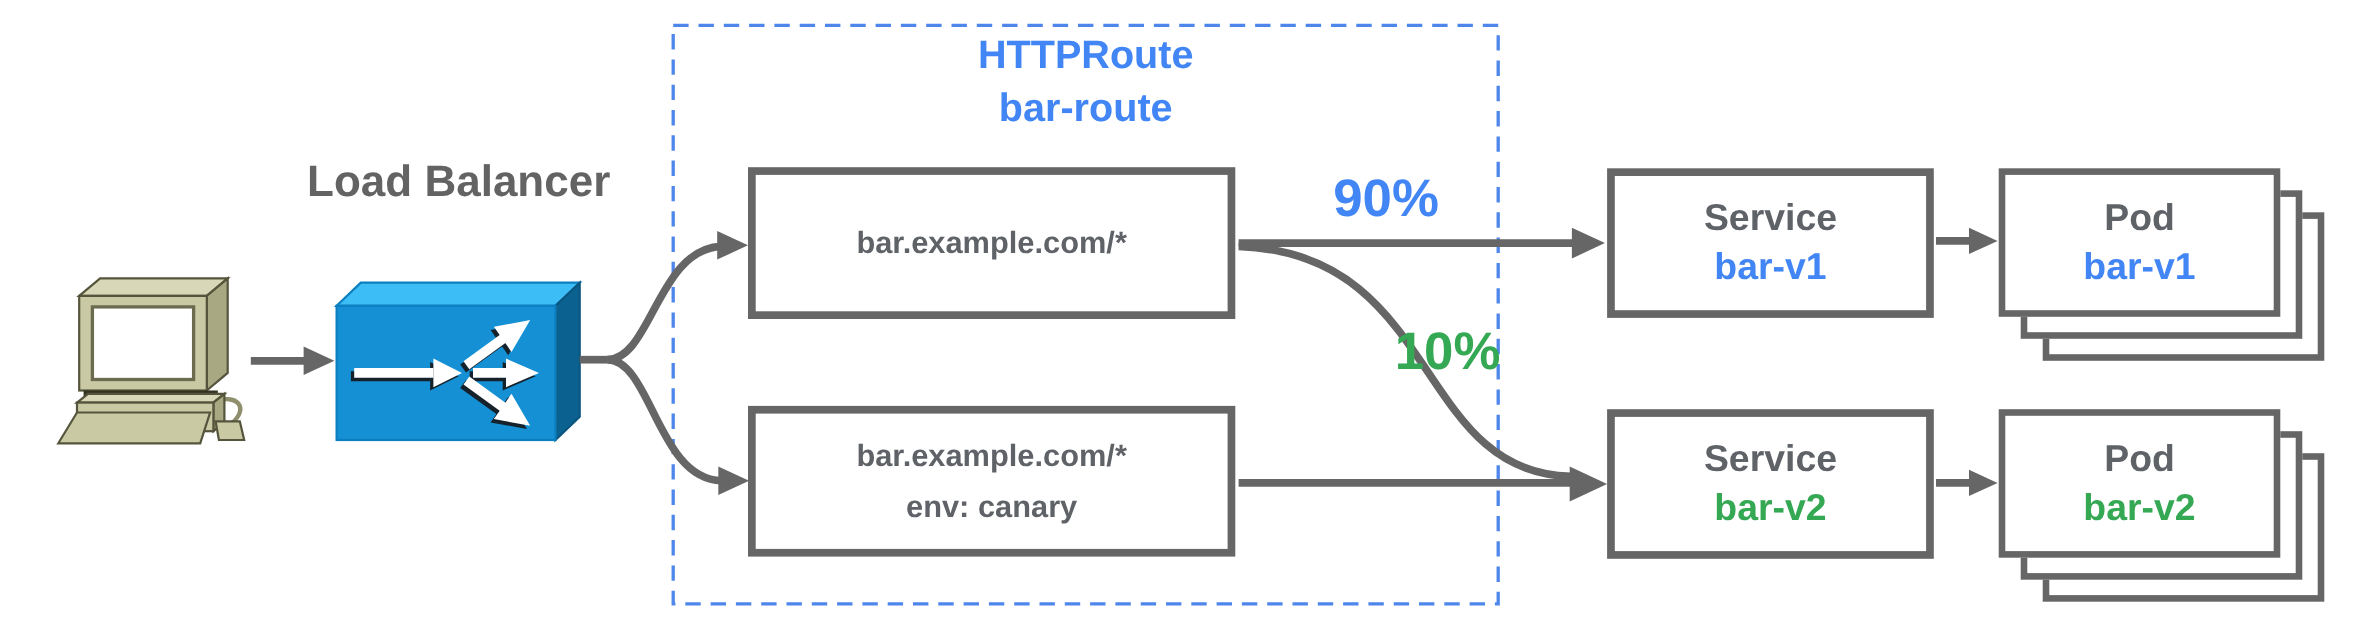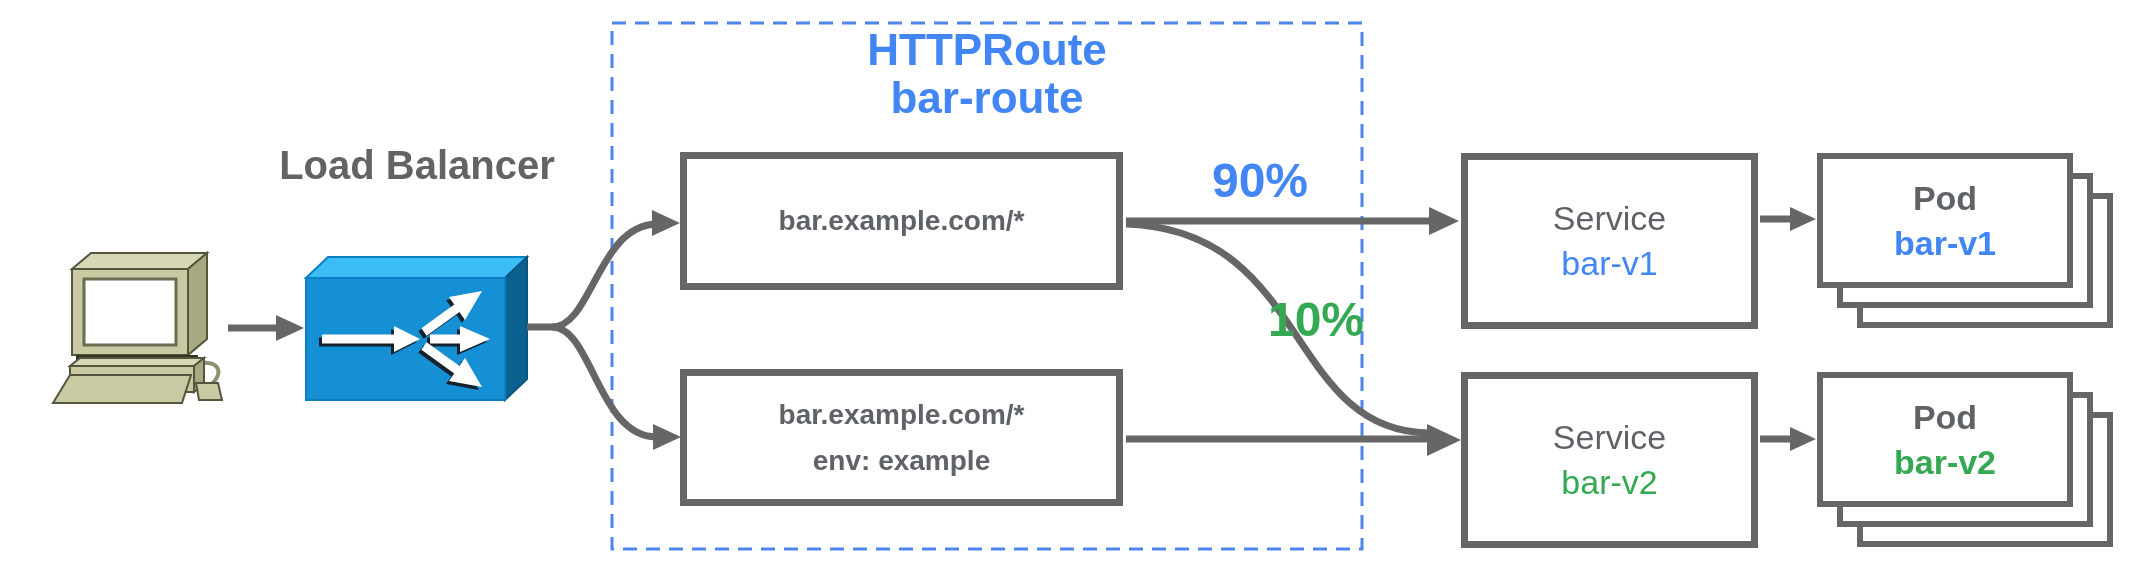--- a/index.html
+++ b/index.html
@@ -34,40 +34,40 @@
   .lb-arrow{stroke:#ffffff;stroke-width:9;fill:none;}
   .lb-arrow-head{fill:#ffffff;stroke:none;}
 
   
   .node{
     position:absolute;box-sizing:border-box;background:#fff;
     border:7px solid #666666;display:flex;flex-direction:column;
     align-items:center;justify-content:center;text-align:center;
   }
   .rule-box{width:443px;font-size:28px;font-weight:bold;color:var(--gray-text,#5f6368);line-height:46px;}
-  .svc-box{width:297px;height:176px;font-size:34px;font-weight:normal;line-height:45px;}
+  .svc-box{width:297px;height:136px;font-size:34px;font-weight:bold;line-height:45px;}
   .pod-stack{position:absolute;width:256px;height:120px;}
   .pod-card{
     position:absolute;box-sizing:border-box;width:256px;height:135px;background:#fff;
     border:6px solid #666666;
   }
   .pod-front{display:flex;flex-direction:column;align-items:center;justify-content:center;
     text-align:center;font-size:34px;font-weight:bold;line-height:45px;}
   .kind{color:var(--gray-text,#5f6368);}
   .name-blue{color:var(--blue,#4285f4);}
   .name-green{color:var(--green,#34a853);}
 
   
   .lb-label{
     position:absolute;left:247px;top:143px;width:340px;text-align:center;
     font-size:40px;font-weight:bold;color:#636363;
   }
   .route-title{
     position:absolute;left:612px;top:26px;width:750px;text-align:center;
-    font-size:44px;font-weight:bold;color:var(--blue,#4285f4);line-height:48px;
+    font-size:36px;font-weight:bold;color:var(--blue,#4285f4);line-height:48px;
   }
   .pct{
     position:absolute;width:140px;text-align:center;
     font-size:48px;font-weight:bold;
   }
   .pct-90{left:1190px;top:153px;color:var(--blue,#4285f4);}
   .pct-10{left:1246px;top:292px;color:var(--green,#34a853);}
 </style>
 </head>
 <body>
@@ -163,21 +163,21 @@
     <div>HTTPRoute</div>
     <div>bar-route</div>
   </div>
 
   <div class="node rule-box" style="left:680px;top:152px;height:138px;">
     <div>bar.example.com/*</div>
   </div>
 
   <div class="node rule-box" style="left:680px;top:369px;height:137px;">
     <div>bar.example.com/*</div>
-    <div>env: example</div>
+    <div>env: canary</div>
   </div>
 
   <div class="pct pct-90">90%</div>
   <div class="pct pct-10">10%</div>
 
   <div class="node svc-box" style="left:1461px;top:153px;">
     <div class="kind">Service</div>
     <div class="name-blue">bar-v1</div>
   </div>
 

